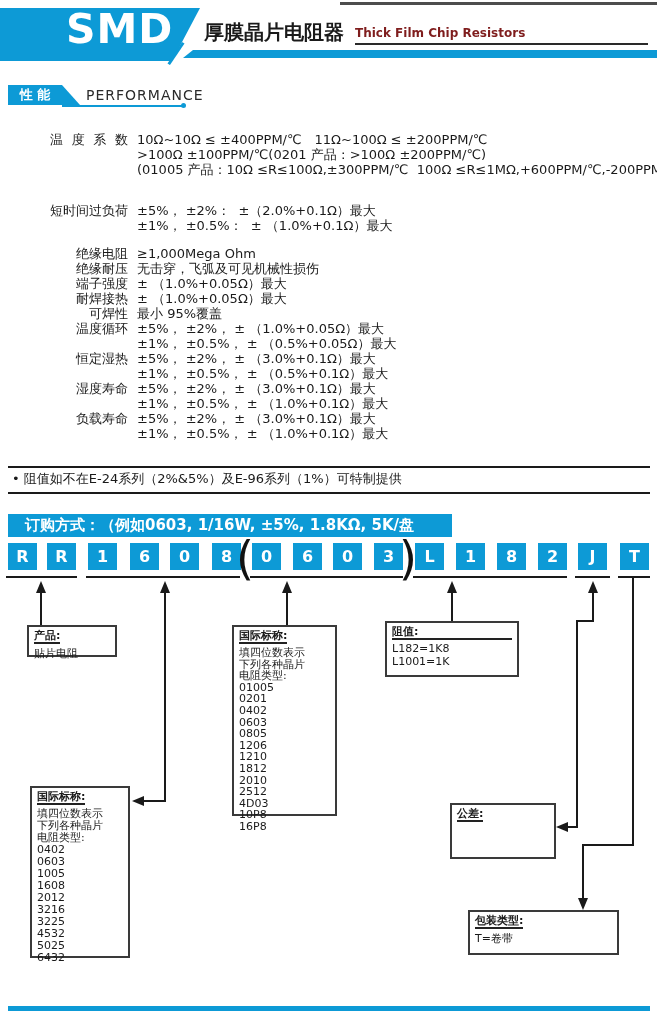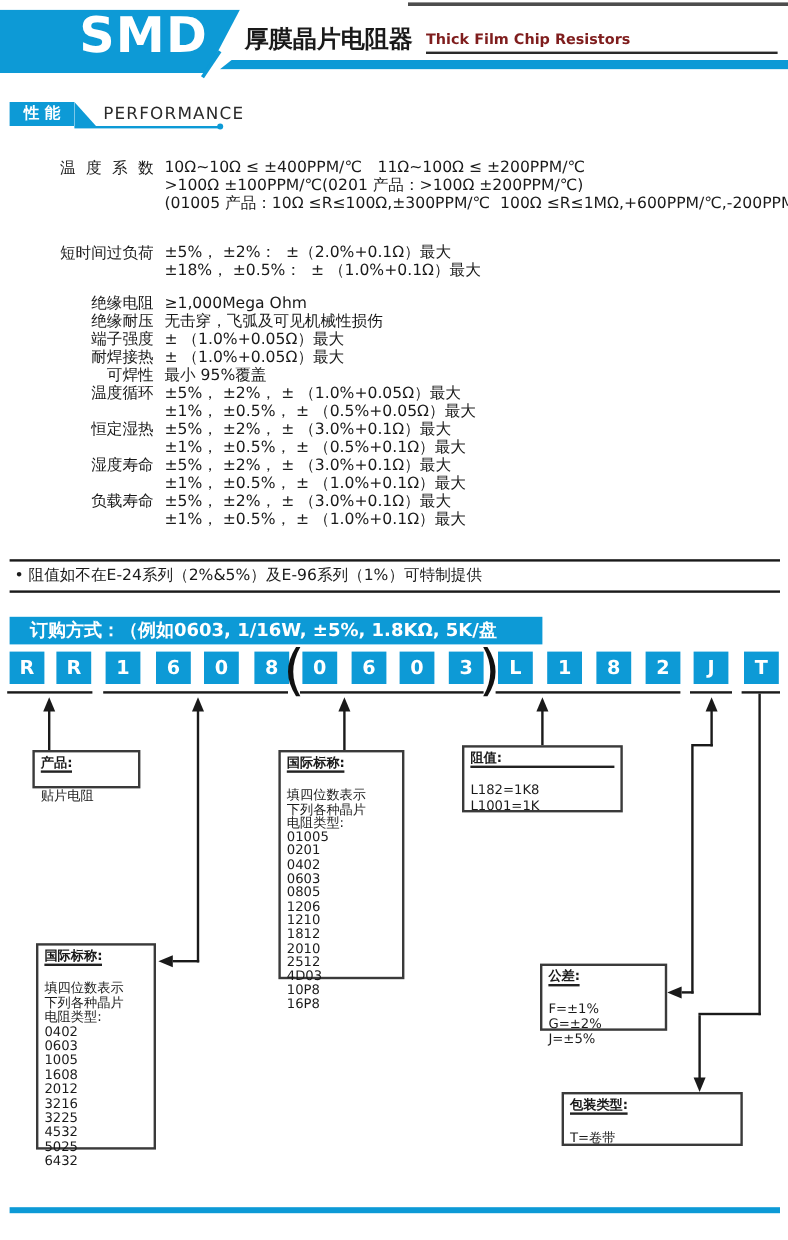--- a/index.html
+++ b/index.html
@@ -68,21 +68,21 @@
   .arrow-up{position:absolute;width:0;height:0;border-left:5px solid transparent;
             border-right:5px solid transparent;border-bottom:12px solid var(--ink);}
   .arrow-left{position:absolute;width:0;height:0;border-top:5px solid transparent;
               border-bottom:5px solid transparent;border-right:12px solid var(--ink);}
   .arrow-down{position:absolute;width:0;height:0;border-left:5px solid transparent;
               border-right:5px solid transparent;border-top:12px solid var(--ink);}
 
   
   .callout{position:absolute;border:2px solid #3a3a3a;background:#fff;font-size:11px;
            padding:2px 5px;box-sizing:border-box;}
-  .callout-title{font-weight:bold;display:inline-block;border-bottom:2px solid #222;line-height:13px;margin-bottom:13px;}
+  .callout-title{font-weight:bold;display:inline-block;border-bottom:2px solid #222;line-height:13px;margin-bottom:3px;}
   .callout.full-rule .callout-title{display:block;}
   #co-product{left:27px;top:625px;width:90px;height:32px;line-height:13px;}
   #co-intl-inch{left:232px;top:625px;width:105px;height:191px;}
   #co-intl-inch .line{line-height:11.6px;}
   #co-resistance{left:385px;top:621px;width:134px;height:56px;}
   #co-resistance .line{line-height:12.5px;}
   #co-intl-metric{left:30px;top:786px;width:100px;height:172px;}
   #co-intl-metric .line{line-height:12px;}
   #co-tolerance{left:450px;top:803px;width:106px;height:56px;}
   #co-tolerance .line{line-height:12.5px;}
@@ -112,21 +112,21 @@
   <div class="abs" id="perf-rule"></div>
   <div class="abs" id="perf-dot"></div>
 
   <div class="abs" id="specs">
     <div class="spec-row justify mb1">
       <div class="spec-label">温度系数</div>
       <div class="spec-lines"><div class="line">10Ω~10Ω ≤ ±400PPM/℃　11Ω~100Ω ≤ ±200PPM/℃</div><div class="line">&gt;100Ω ±100PPM/℃(0201 产品：&gt;100Ω ±200PPM/℃)</div><div class="line">(01005 产品：10Ω ≤R≤100Ω,±300PPM/℃  100Ω ≤R≤1MΩ,+600PPM/℃,-200PPM/℃)</div></div>
     </div>
     <div class="spec-row justify mb2">
       <div class="spec-label">短时间过负荷</div>
-      <div class="spec-lines"><div class="line">±5%， ±2%：  ±（2.0%+0.1Ω）最大</div><div class="line">±18%， ±0.5%：  ± （1.0%+0.1Ω）最大</div></div>
+      <div class="spec-lines"><div class="line">±5%， ±2%：  ±（2.0%+0.1Ω）最大</div><div class="line">±1%， ±0.5%：  ± （1.0%+0.1Ω）最大</div></div>
     </div>
     <div class="spec-row">
       <div class="spec-label">绝缘电阻</div>
       <div class="spec-lines"><div class="line">≥1,000Mega Ohm</div></div>
     </div>
     <div class="spec-row">
       <div class="spec-label">绝缘耐压</div>
       <div class="spec-lines"><div class="line">无击穿，飞弧及可见机械性损伤</div></div>
     </div>
     <div class="spec-row">
@@ -270,25 +270,20 @@
         <div class="line">3216</div>
         <div class="line">3225</div>
         <div class="line">4532</div>
         <div class="line">5025</div>
         <div class="line">6432</div>
       </div>
   </div>
 
   <div class="callout" id="co-tolerance">
     <span class="callout-title">公差:</span>
-    <div>
-        <div class="line">F=±1%</div>
-        <div class="line">G=±2%</div>
-        <div class="line">J=±5%</div>
-      </div>
   </div>
 
   <div class="callout" id="co-package">
     <span class="callout-title">包装类型:</span>
     <div>
         <div class="line">T=卷带</div>
       </div>
   </div>
 
   <div class="abs" id="bottom-bar"></div>

